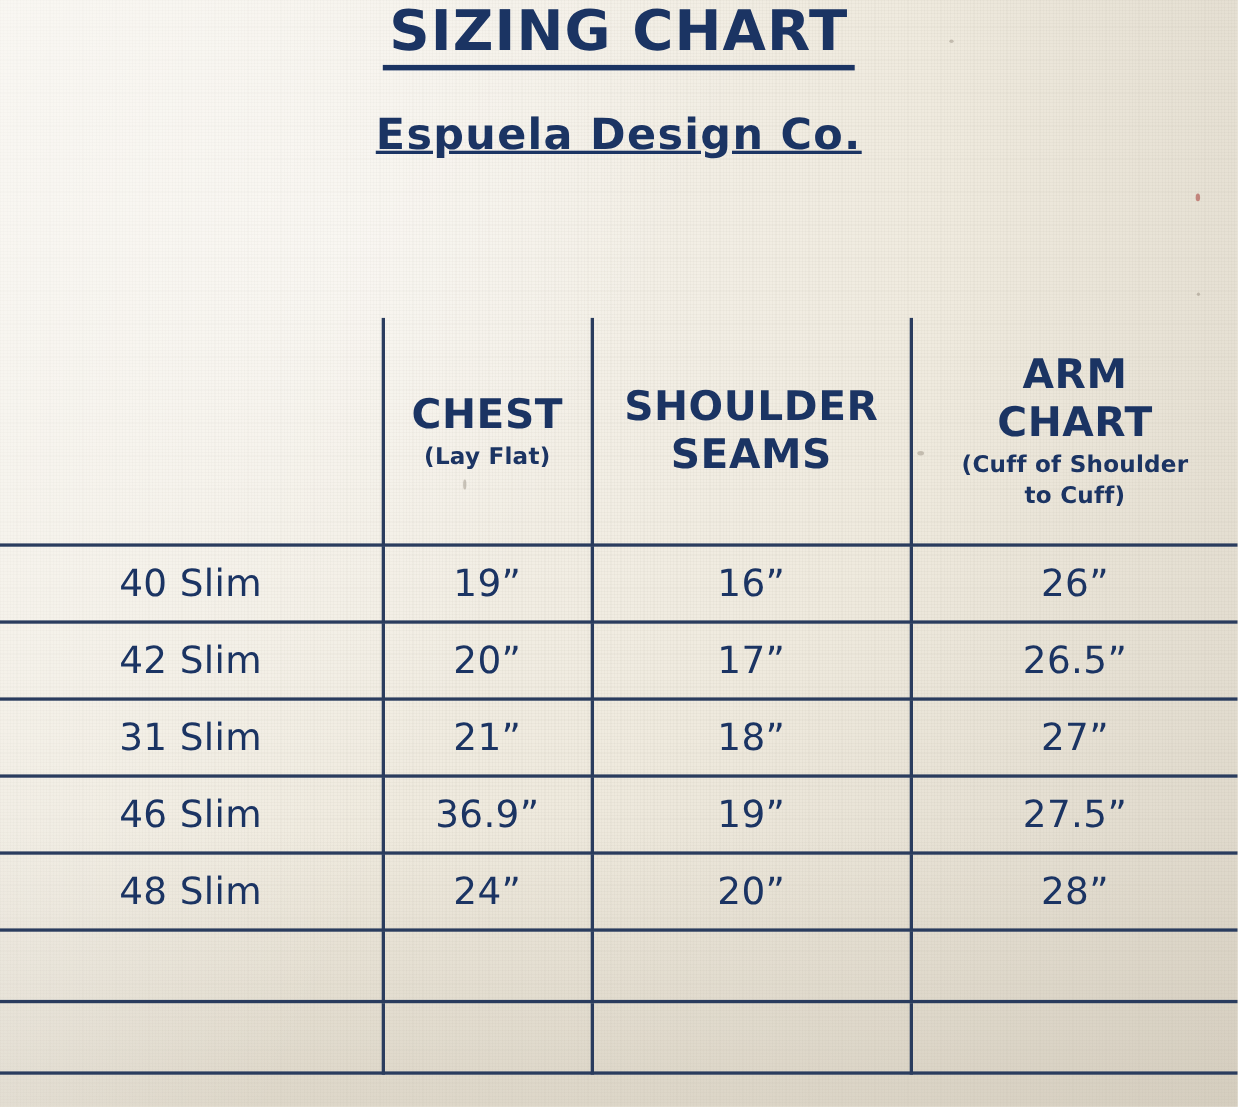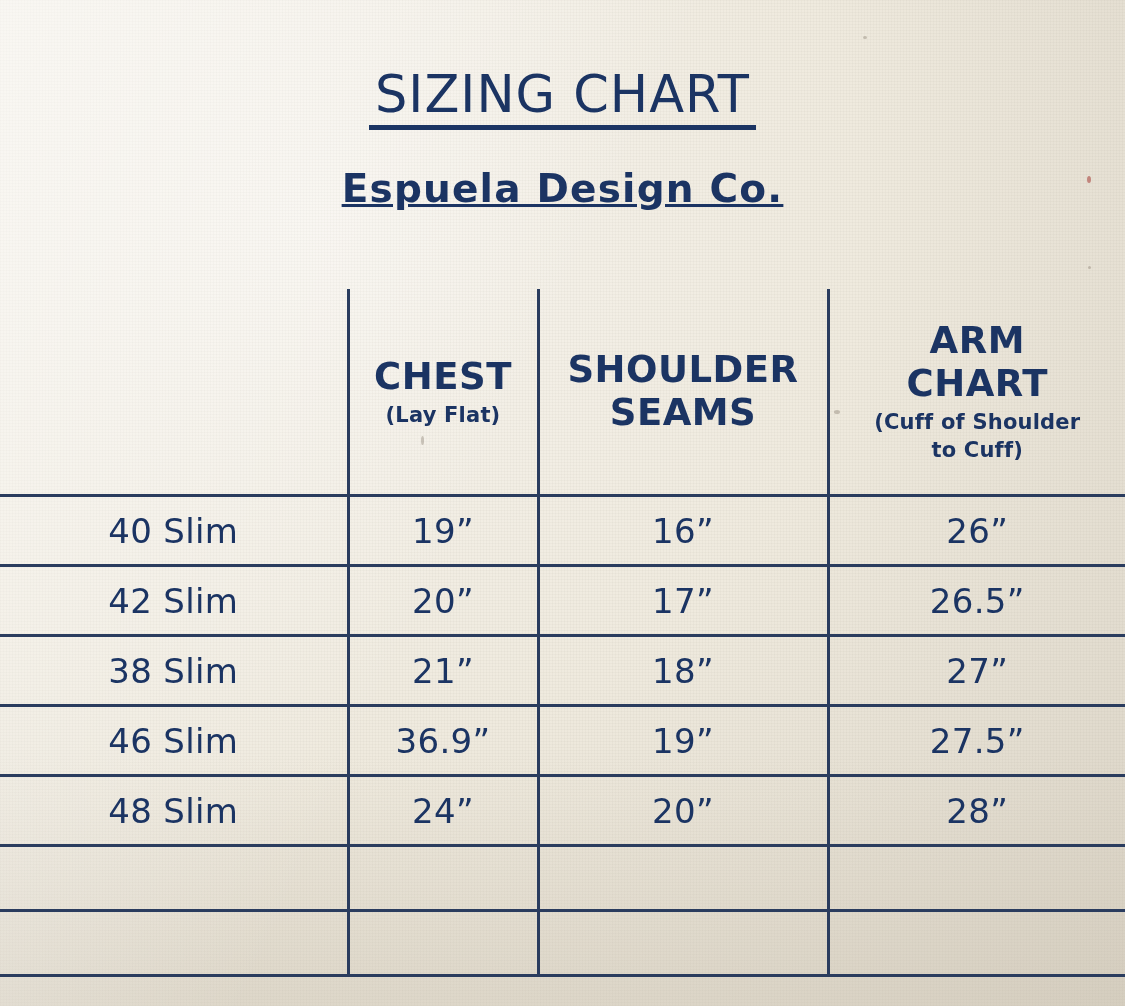--- a/index.html
+++ b/index.html
@@ -29,23 +29,22 @@
 
   
   .header {
     position: absolute;
     left: 0;
     top: 0;
     width: 1125px;
     text-align: center;
   }
   .chart-title {
-    margin-top: 66px;
     font-size: 51px;
-    font-weight: normal;
+    font-weight: bold;
     letter-spacing: 1px;
     color: #1b3463;
     display: inline-block;
     border-bottom: 5px solid #1b3463;
     padding: 0 6px 2px 6px;
     line-height: 1.12;
   }
   .brand {
     margin-top: 36px;
     font-size: 39px;
@@ -191,21 +190,21 @@
           <td>16”</td>
           <td>26”</td>
         </tr>
         <tr class="data-row">
           <td class="label-cell">42 Slim</td>
           <td>20”</td>
           <td>17”</td>
           <td>26.5”</td>
         </tr>
         <tr class="data-row">
-          <td class="label-cell">38 Slim</td>
+          <td class="label-cell">31 Slim</td>
           <td>21”</td>
           <td>18”</td>
           <td>27”</td>
         </tr>
         <tr class="data-row">
           <td class="label-cell">46 Slim</td>
           <td>36.9”</td>
           <td>19”</td>
           <td>27.5”</td>
         </tr>

